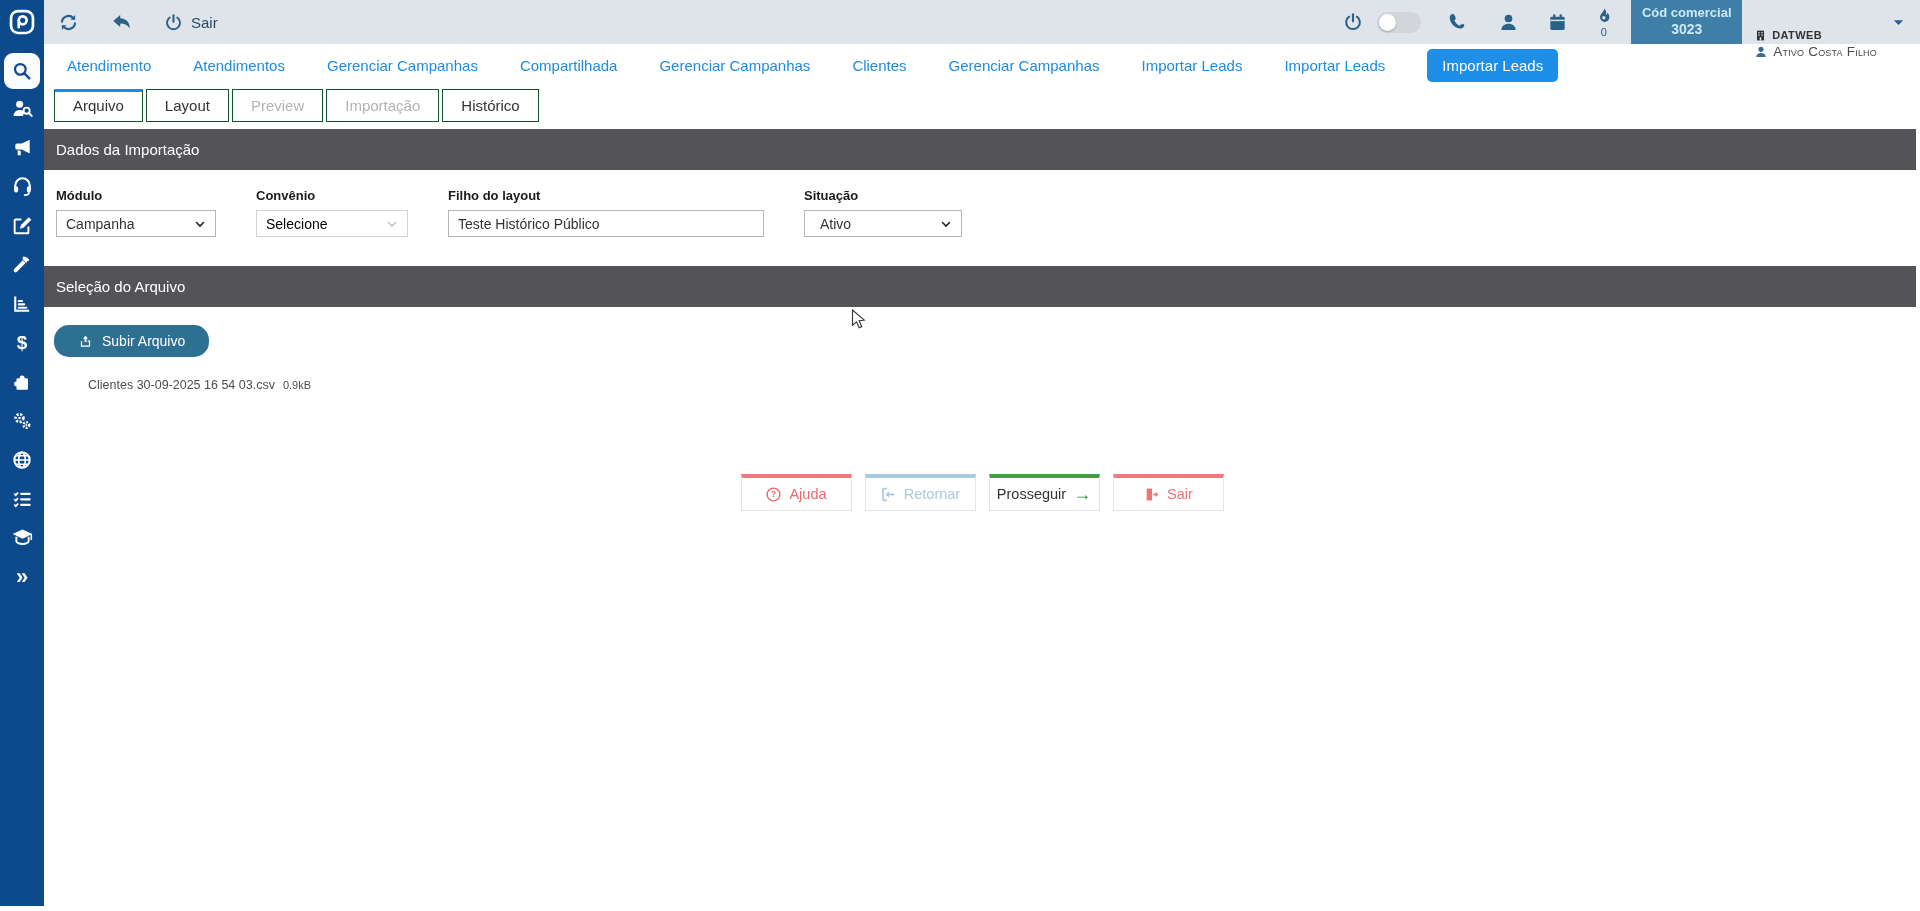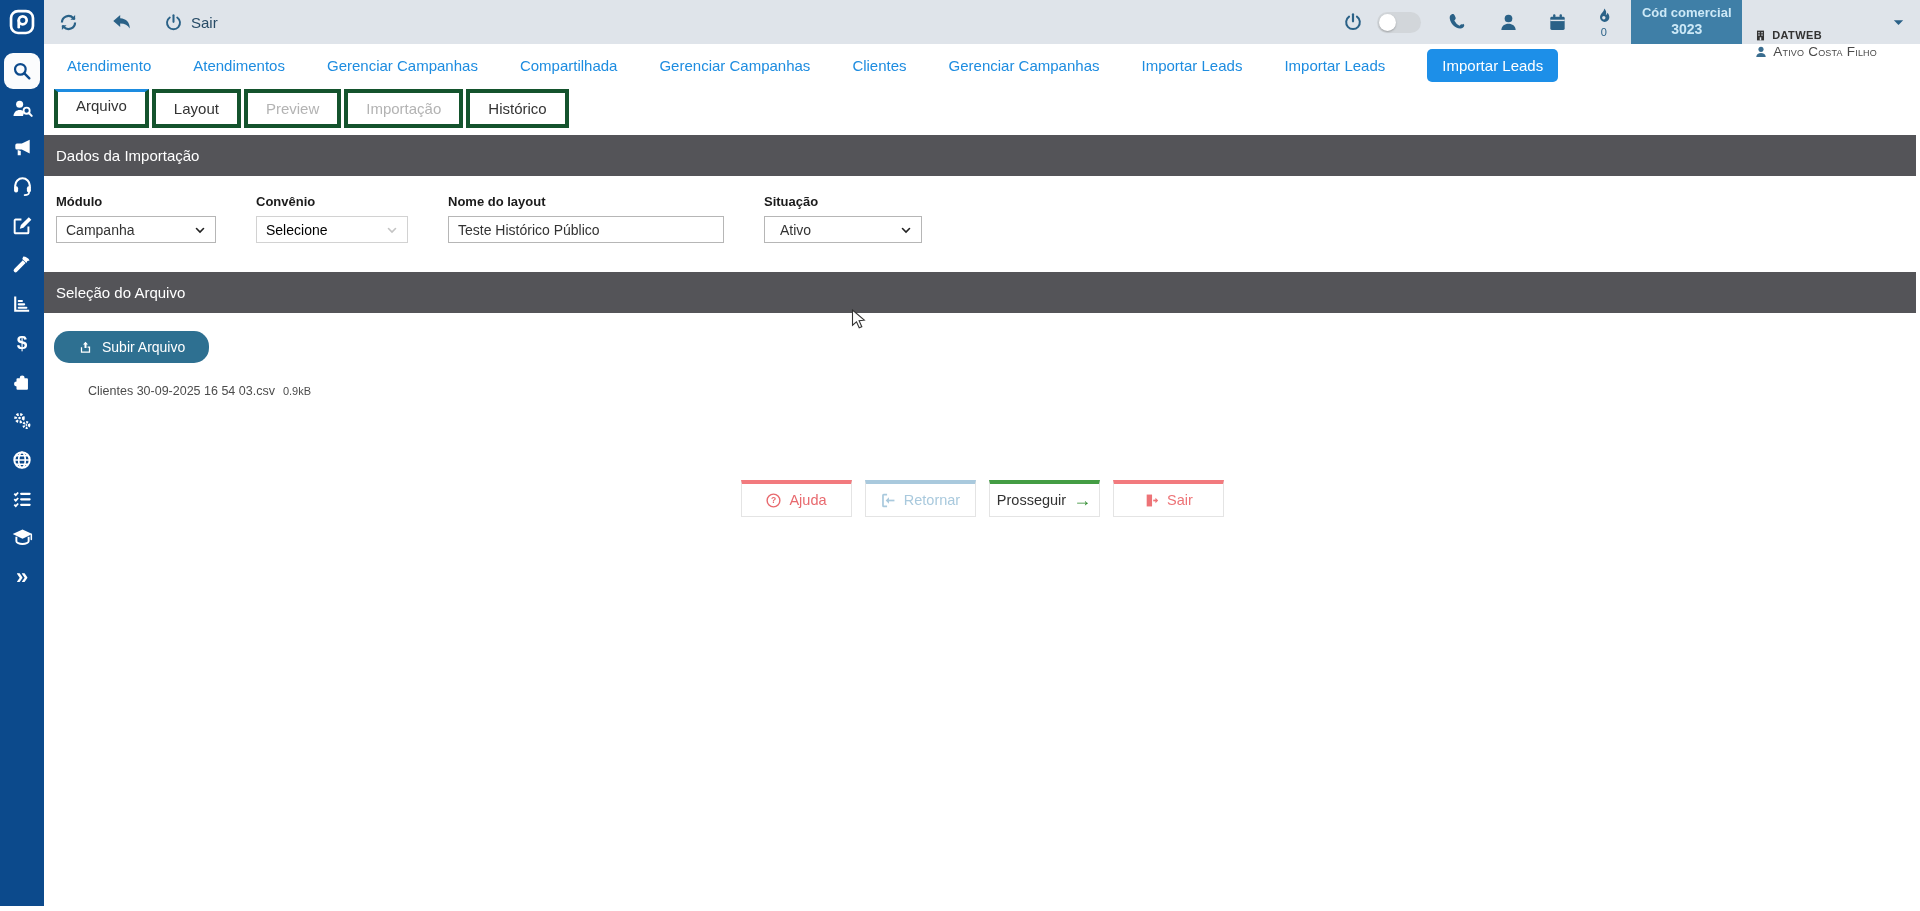--- a/index.html
+++ b/index.html
@@ -54,39 +54,39 @@
   .sb-glyph.chev { font-size:22px; }
 
   
   .content { position:absolute; top:44px; left:44px; width:1876px; }
 
   .nav-row { height:42px; display:flex; align-items:center; padding-left:23px; gap:42px; }
   .nav-tab { font-size:15px; color:#1d8ce0; white-space:nowrap; cursor:pointer; }
   .nav-tab.active { background:#1d8fe8; color:#fff; padding:8px 15px; border-radius:5px; }
 
   .subtab-row { display:flex; margin:3px 0 0 10px; }
-  .subtab { background:#fff; border:4px solid #14532d; padding:7px 18px; font-size:15px;
+  .subtab { background:#fff; border:1px solid #14532d; padding:7px 18px; font-size:15px;
     color:#333; margin-right:3px; cursor:pointer; white-space:nowrap; }
   .subtab.active { border-top:3px solid #1d8ce0; padding-top:5px; }
   .subtab.disabled { color:#b3b3b3; cursor:default; }
 
   .section-header { margin-top:7px; margin-right:4px; background:#545458; color:#fff;
     font-size:15px; padding:12px 12px; }
   .section-header.second { margin-top:29px; }
 
   .form-row { display:flex; gap:40px; padding:18px 0 0 12px; }
   .field { display:flex; flex-direction:column; }
   .field label { font-size:13px; font-weight:bold; color:#1b1b1b; margin-bottom:7px; }
   .control { height:27px; border:1px solid #b6b6b6; background:#fff; display:flex;
     align-items:center; padding:0 9px; font-size:14px; color:#333; }
   .select { justify-content:space-between; cursor:pointer; }
   .select .chev { display:flex; align-items:center; color:#222; }
   .select.disabled { color:#000000; border-color:#d2d2d2; cursor:default; }
   .select.disabled .chev { color:#c4c4c4; }
-  .w-modulo { width:160px; } .w-convenio { width:152px; } .w-nome { width:276px; } .w-situacao { width:158px;padding-left:15px; }
+  .w-modulo { width:160px; } .w-convenio { width:152px; } .w-nome { width:316px; } .w-situacao { width:158px;padding-left:15px; }
 
   .upload-btn { margin:18px 0 0 10px; display:inline-flex; align-items:center; gap:9px;
     background:#2e7091; color:#fff; border:none; border-radius:15px; padding:8px 24px;
     font-size:14px; font-family:inherit; cursor:pointer; }
   .file-row { margin:21px 0 0 44px; font-size:12.5px; color:#4c4c4c; display:flex;
     align-items:baseline; gap:8px; }
   .file-size { font-size:11px; }
 
   .footer-row { display:flex; justify-content:center; gap:13px; margin-top:82px; }
   .fbtn { width:111px; height:37px; background:#fff; border:1px solid #e4e4e4;
@@ -357,21 +357,21 @@
       <div class="control select disabled w-convenio">
         <span>Selecione</span>
         <span class="chev">
           <svg width="12" height="12" viewBox="0 0 24 24">
               <path d="M5 9l7 7 7-7" fill="none" stroke="currentColor" stroke-width="3.2" stroke-linecap="round"></path>
             </svg>
         </span>
       </div>
     </div>
     <div class="field">
-      <label>Nome do layout</label>
+      <label>Filho do layout</label>
       <div class="control w-nome">Teste Histórico Público</div>
     </div>
     <div class="field">
       <label>Situação</label>
       <div class="control select w-situacao">
         <span>Ativo</span>
         <span class="chev">
           <svg width="12" height="12" viewBox="0 0 24 24">
               <path d="M5 9l7 7 7-7" fill="none" stroke="currentColor" stroke-width="3.2" stroke-linecap="round"></path>
             </svg>

